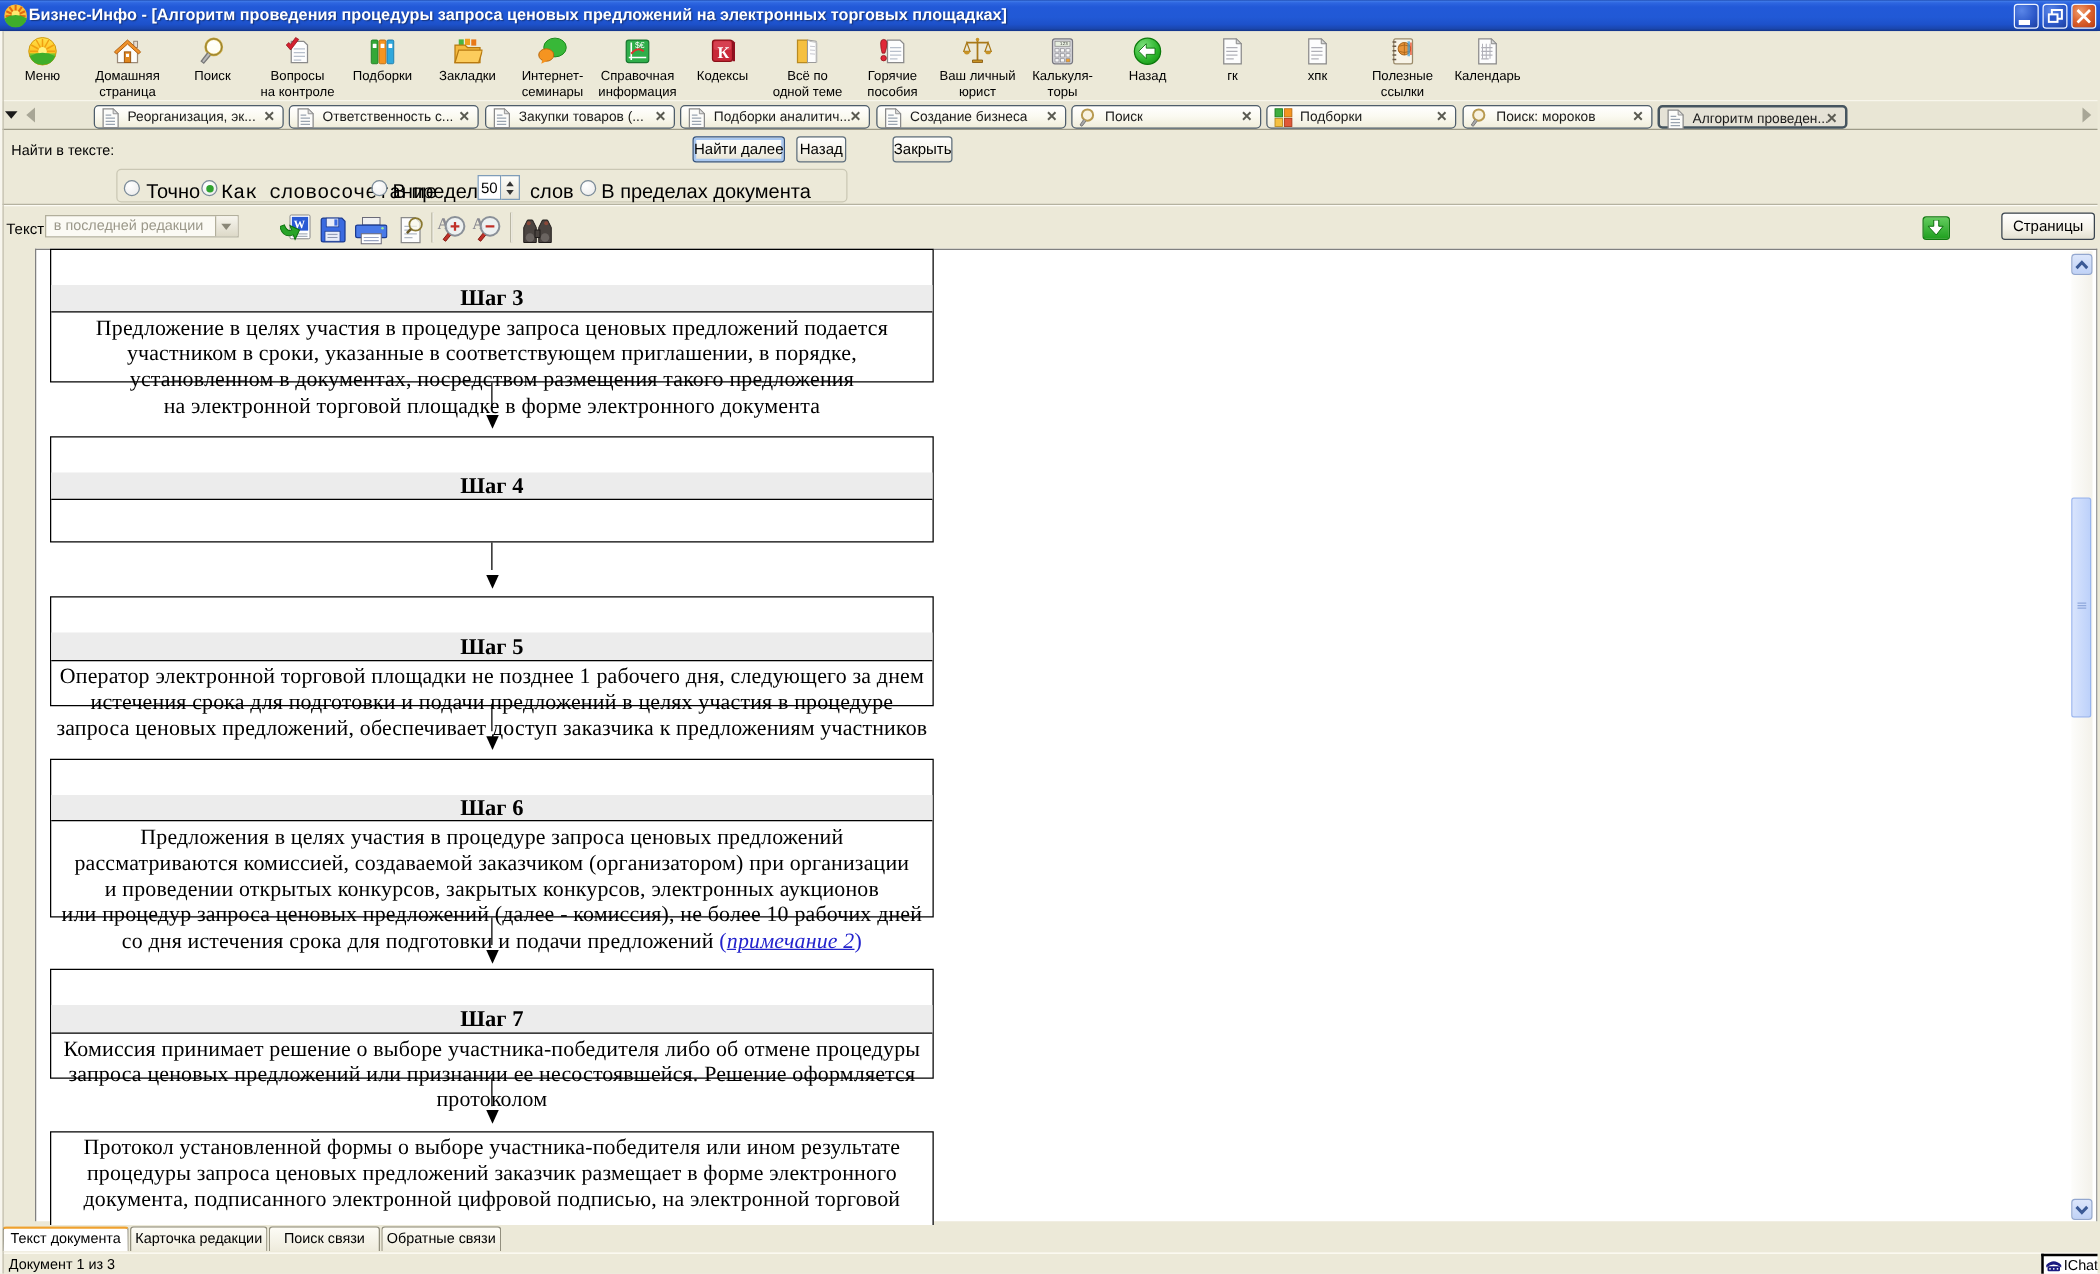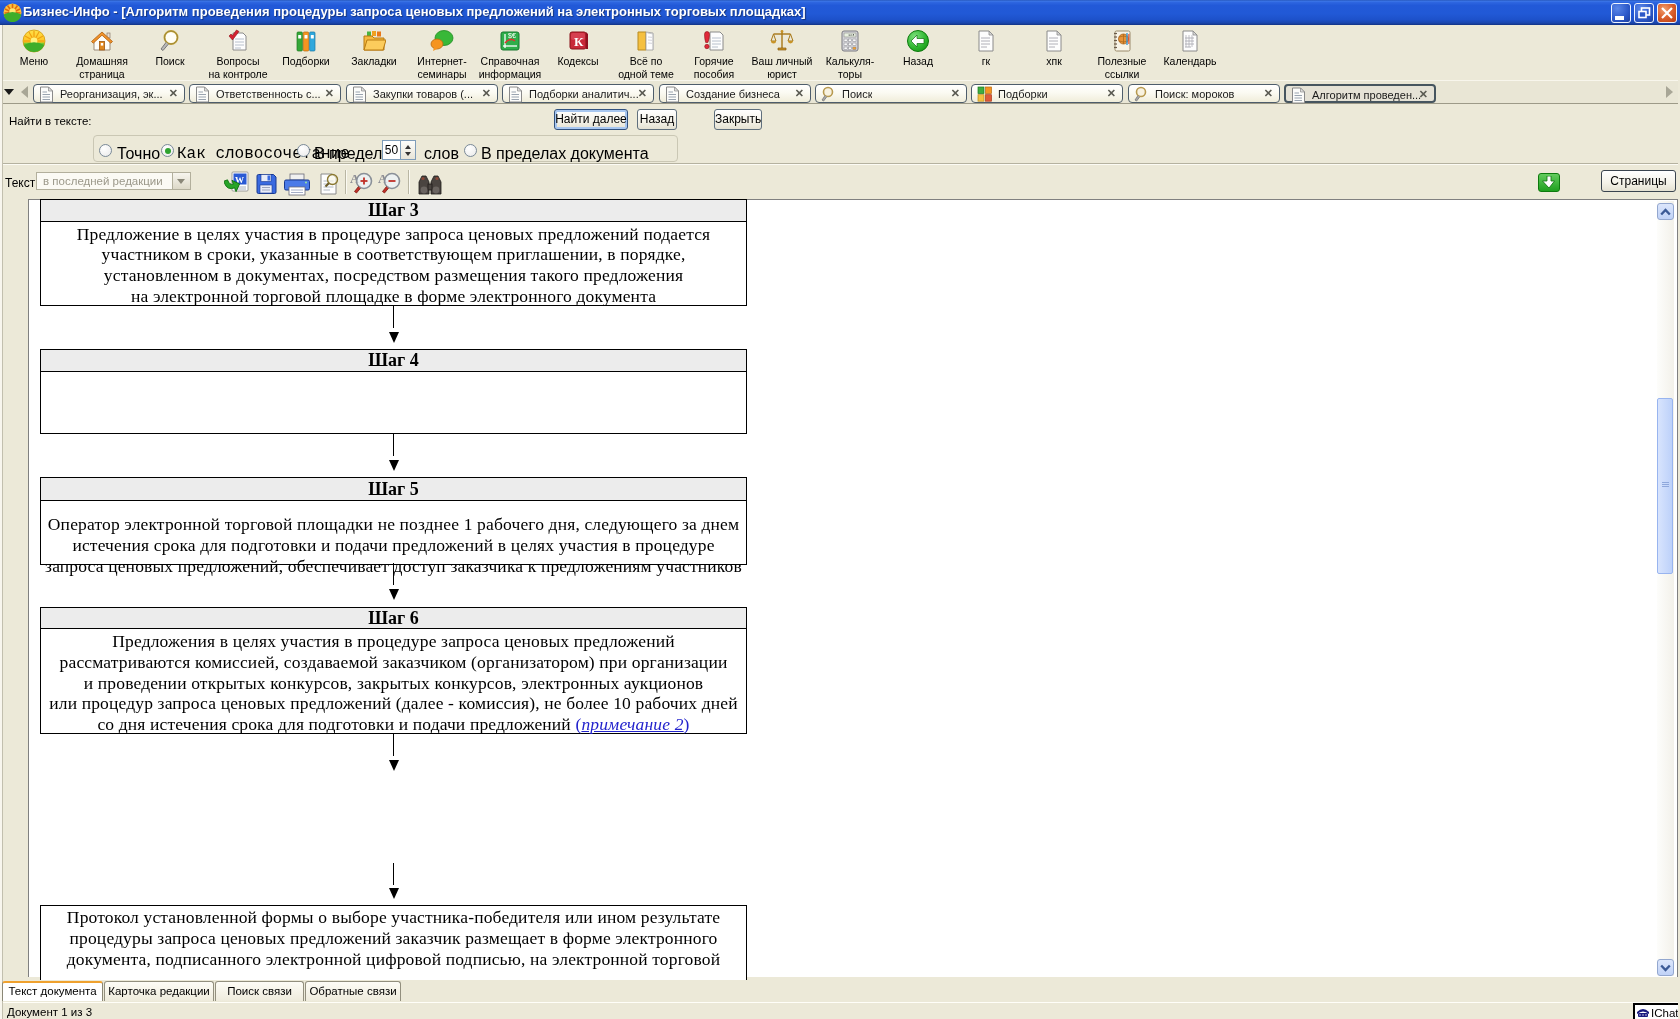--- a/index.html
+++ b/index.html
@@ -10,37 +10,37 @@
 .capbtn{position:absolute;top:3px;width:20px;height:20px;border-radius:3px;border:1px solid #eef4ff;box-sizing:border-box;}
 .capblue{background:radial-gradient(circle at 30% 25%,#5a86e8,#2c58c8 60%,#1d3f9e 100%);}
 .capred{background:radial-gradient(circle at 35% 30%,#f0a070,#dd6430 45%,#b93b10 100%);}
 .capglyph{position:absolute;color:#fff;font-weight:bold;}
 
 #toolbar{position:absolute;left:0;top:25px;width:1680px;height:55px;background:#ece9d8;}
 .titem{position:absolute;top:0;width:100px;text-align:center;font-size:10.5px;color:#000;line-height:12.5px;}
 .ticon{display:block;margin:4px auto 2px auto;width:24px;height:24px;}
 
 #tabrow{position:absolute;left:0;top:80px;width:1680px;height:24px;background:#e9e6d5;border-top:1px solid #f8f6ec;border-bottom:1px solid #9d9a88;box-sizing:border-box;}
-.dtab{position:absolute;top:3px;height:19px;width:152px;border:1px solid #4e5d6b;border-radius:4px;background:linear-gradient(180deg,#ffffff 0%,#fbfaf2 45%,#f0edda 100%);box-sizing:border-box;}
+.dtab{position:absolute;top:3px;height:19px;width:152px;border:1px solid #4e5d6b;border-radius:4px;background:linear-gradient(180deg,#ffffff 0%,#fbfaf2 45%,#f0edda 100%);box-sizing:border-box;margin-left:42px;}
 .dtab.active{background:#e5e2d6;border:2px solid #46555f;}
 .dtab .ticn{position:absolute;left:5px;top:1px;}
 .dtab .ttxt{position:absolute;left:26px;top:3px;font-size:11px;color:#1a1a1a;white-space:nowrap;max-width:112px;overflow:hidden;}
 .dtab .tx{position:absolute;right:6px;top:2px;font-size:11px;font-weight:bold;color:#5a5a52;}
 
 #searchrow{position:absolute;left:3px;top:104px;width:1677px;height:60px;background:#ece9d8;}
 .xbtn{position:absolute;height:21px;border:1px solid #5f6f7d;border-radius:3px;background:linear-gradient(180deg,#ffffff 0%,#f4f2e8 60%,#e4e1d2 100%);font-size:12px;color:#000;text-align:center;line-height:19px;box-sizing:border-box;}
 .radio{position:absolute;width:13px;height:13px;border-radius:50%;border:1px solid #7a8a98;background:radial-gradient(circle at 35% 30%,#ffffff,#e9e9e9);box-sizing:border-box;}
 .rlabel{position:absolute;font-size:16px;color:#000;white-space:nowrap;}
 
 #textrow{position:absolute;left:0;top:163px;width:1680px;height:36px;background:#ece9d8;border-top:1px solid #b5b2a0;box-shadow:inset 0 1px 0 #fcfbf4;box-sizing:border-box;}
 .sep{position:absolute;top:6px;height:24px;width:1px;background:#b9b6a3;border-right:1px solid #fbfaf2;}
 
 #content{position:absolute;left:28px;top:199px;width:1650px;height:778px;background:#fff;border:1px solid #808080;border-bottom:none;box-sizing:border-box;}
 .fbox{position:absolute;left:11px;width:707px;border:1px solid #000;background:#fff;box-sizing:border-box;}
-.fhead{background:#ececec;border-bottom:1px solid #000;text-align:center;font-family:"Liberation Serif",serif;font-weight:bold;font-size:18px;color:#000;}
+.fhead{background:#ececec;border-bottom:1px solid #000;text-align:center;font-family:"Liberation Serif",serif;font-weight:bold;font-size:18px;color:#000;margin-top:28px;}
 .fbody{text-align:center;font-family:"Liberation Serif",serif;font-size:17.5px;color:#000;line-height:20.8px;letter-spacing:0.15px;}
 .aline{position:absolute;left:364px;width:1px;background:#000;}
 .ahead{position:absolute;left:359.5px;width:0;height:0;border-left:5.5px solid transparent;border-right:5.5px solid transparent;border-top:11px solid #000;}
 
 #sbtrack{position:absolute;right:3px;top:1px;width:17px;height:775px;background:linear-gradient(90deg,#fdfdfb,#f3f1ea);}
 .sbtn{position:absolute;left:0;width:17px;height:17px;border:1px solid #93a7cf;border-radius:3px;background:linear-gradient(180deg,#dce6fb,#c0d2f7);box-sizing:border-box;}
 
 #btabs{position:absolute;left:0;top:980px;width:1680px;height:22px;background:#ece9d8;}
 .btab{position:absolute;top:1px;height:20px;border:1px solid #928f7e;border-bottom:none;border-radius:3px 3px 0 0;background:linear-gradient(180deg,#fdfcf6,#eeebdc);font-size:11.5px;text-align:center;box-sizing:border-box;line-height:18px;color:#000;}
 #statusbar{position:absolute;left:0;top:1002px;width:1680px;height:17px;background:#ece9d8;border-top:1px solid #fffef8;font-size:11.5px;color:#000;}
@@ -503,25 +503,29 @@
 <div id="content">
  <div class="fbox" style="top:-1px;height:107px">
       <div class="fhead" style="height:21px;line-height:21px">Шаг 3</div>
       <div class="fbody" style="padding-top:1.5px">Предложение в целях участия в процедуре запроса ценовых предложений подается<br>участником в сроки, указанные в соответствующем приглашении, в порядке,<br>установленном в документах, посредством размещения такого предложения<br>на электронной торговой площадке в форме электронного документа</div>
     </div>
     <div class="fbox" style="top:149px;height:85px">
       <div class="fhead" style="height:21px;line-height:21px">Шаг 4</div>
     </div>
     <div class="fbox" style="top:277px;height:88px">
       <div class="fhead" style="height:22px;line-height:22px">Шаг 5</div>
-      <div class="fbody" style="padding-top:13px">Оператор электронной торговой площадки не позднее 1 рабочего дня, следующего за днем<br>истечения срока для подготовки и подачи предложений в целях участия в процедуре<br>запроса ценовых предложений, обеспечивает доступ заказчика к предложениям участников</div>
+      <div class="fbody" style="padding-top:1px">Оператор электронной торговой площадки не позднее 1 рабочего дня, следующего за днем<br>истечения срока для подготовки и подачи предложений в целях участия в процедуре<br>запроса ценовых предложений, обеспечивает доступ заказчика к предложениям участников</div>
     </div>
     <div class="fbox" style="top:407px;height:127px">
       <div class="fhead" style="height:20px;line-height:20px">Шаг 6</div>
       <div class="fbody" style="padding-top:2px">Предложения в целях участия в процедуре запроса ценовых предложений<br>рассматриваются комиссией, создаваемой заказчиком (организатором) при организации<br>и проведении открытых конкурсов, закрытых конкурсов, электронных аукционов<br>или процедур запроса ценовых предложений (далее - комиссия), не более 10 рабочих дней<br>со дня истечения срока для подготовки и подачи предложений <span style="color:#2222cc">(<i><u>примечание 2</u></i>)</span></div>
+    </div>
+    <div class="fbox" style="top:575px;height:88px">
+      <div class="fhead" style="height:22px;line-height:22px">Шаг 7</div>
+      <div class="fbody" style="padding-top:3px;line-height:19.8px">Комиссия принимает решение о выборе участника-победителя либо об отмене процедуры<br>запроса ценовых предложений или признании ее несостоявшейся. Решение оформляется<br>протоколом</div>
     </div>
     <div class="fbox" style="top:704.5px;height:92px">
       <div class="fbody" style="padding-top:1.5px">Протокол установленной формы о выборе участника-победителя или ином результате<br>процедуры запроса ценовых предложений заказчик размещает в форме электронного<br>документа, подписанного электронной цифровой подписью, на электронной торговой</div>
     </div>
     <div class="aline" style="top:106px;height:22px"></div>
     <div class="ahead" style="top:132px"></div>
     <div class="aline" style="top:234px;height:22px"></div>
     <div class="ahead" style="top:260px"></div>
     <div class="aline" style="top:363px;height:22px"></div>
     <div class="ahead" style="top:389px"></div>

